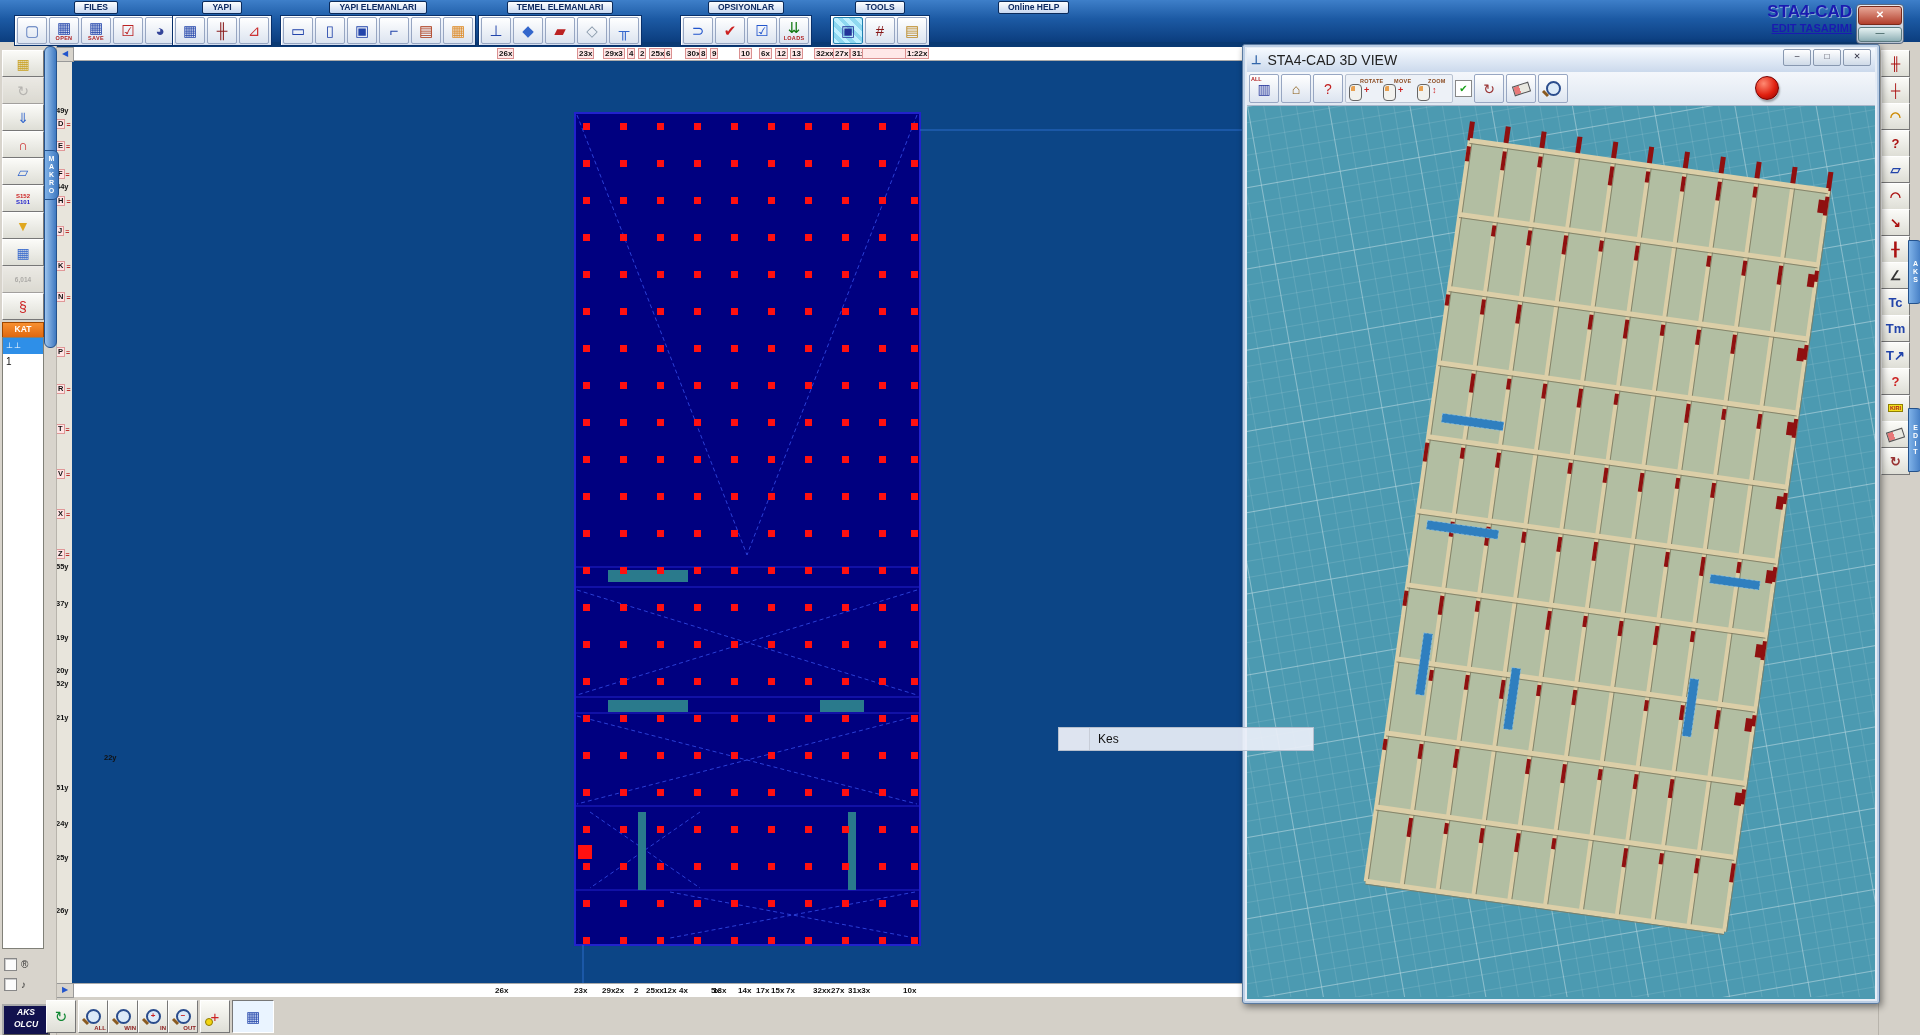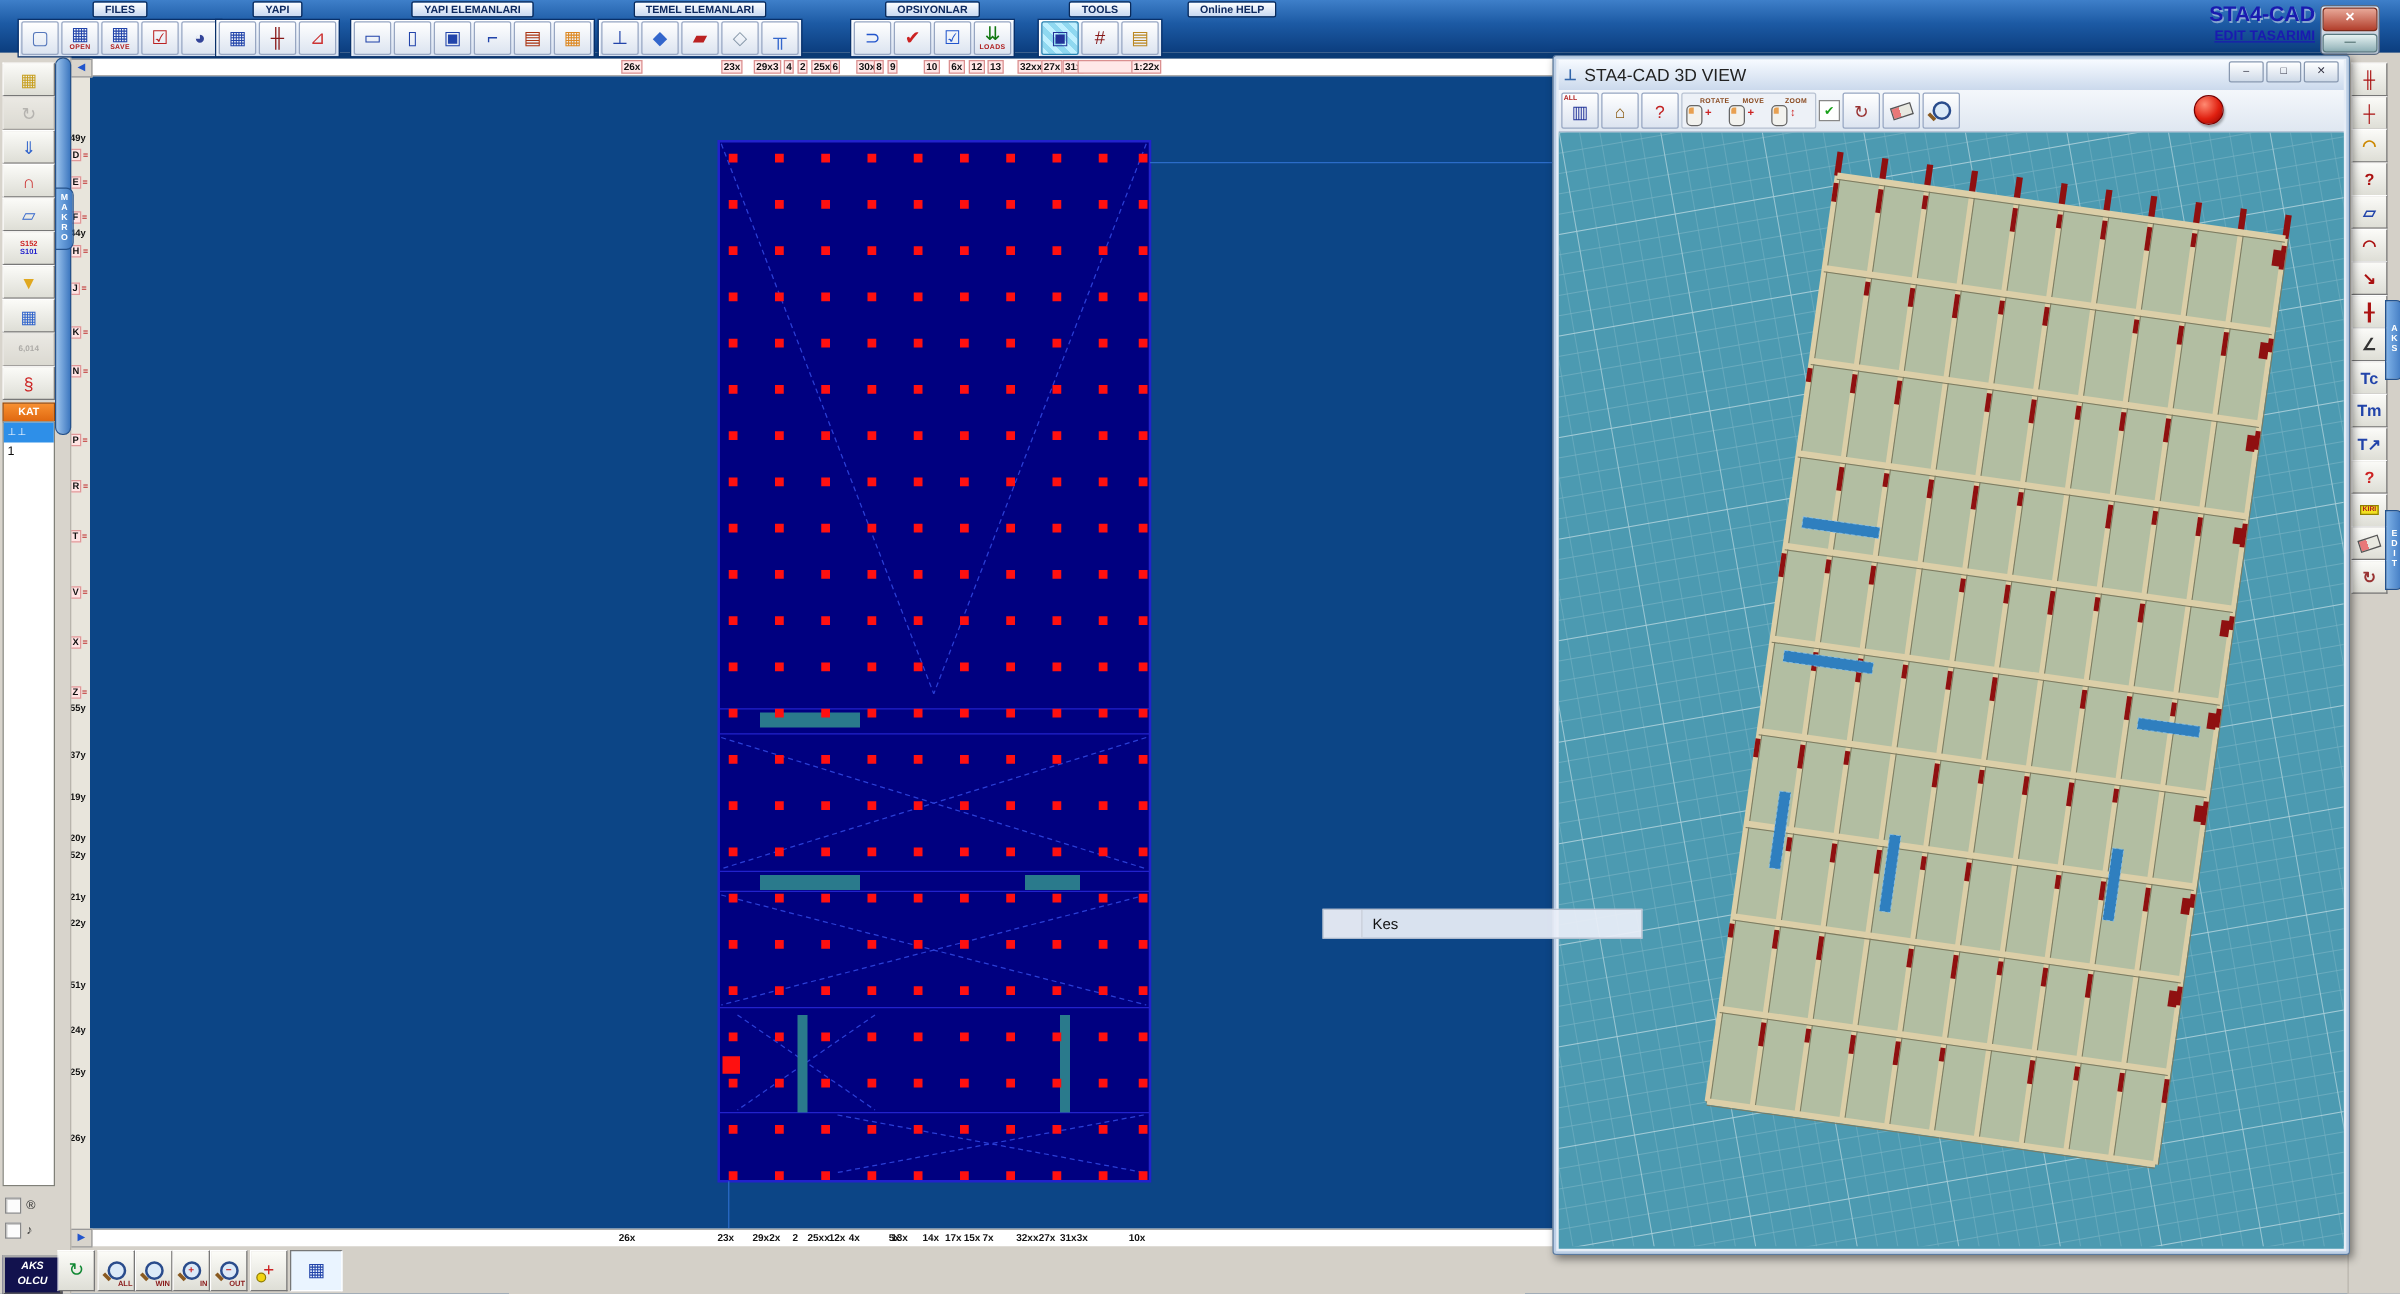--- a/index.html
+++ b/index.html
@@ -235,21 +235,21 @@
           <span class="glyph" style="color: rgb(34, 51, 153);">▣</span>
         </div>
         <div class="tbtn">
           <span class="glyph" style="color: rgb(136, 24, 24);">#</span>
         </div>
         <div class="tbtn">
           <span class="glyph" style="color: rgb(187, 136, 34);">▤</span>
         </div>
       </div>
     </div>
-    <div class="tgroup" style="left: 950px;">
+    <div class="tgroup" style="left: 998px;">
       <div class="gtab">Online HELP</div>
     </div>
   </div>
 <div id="understrip"></div>
 
 <div id="canvas"></div>
 <div id="axis-strip">
     <span class="axl" style="top: 46px;">49y</span>
     <span class="axl" style="top: 59px;">
       <span class="bx">D</span>
@@ -303,21 +303,21 @@
     <span class="axl" style="top: 489px;">
       <span class="bx">Z</span>
       <span class="eq">=</span>
     </span>
     <span class="axl" style="top: 502px;">55y</span>
     <span class="axl" style="top: 539px;">37y</span>
     <span class="axl" style="top: 573px;">19y</span>
     <span class="axl" style="top: 606px;">20y</span>
     <span class="axl" style="top: 619px;">52y</span>
     <span class="axl" style="top: 653px;">21y</span>
-    <span class="axl" style="top: 674px;">22y</span>
+    <span class="axl" style="top: 693px; padding-left: 48px;">22y</span>
     <span class="axl" style="top: 723px;">51y</span>
     <span class="axl" style="top: 759px;">24y</span>
     <span class="axl" style="top: 793px;">25y</span>
     <span class="axl" style="top: 846px;">26y</span>
   </div>
 <div id="top-ruler">
     <span class="trl" style="left: 425px;">26x</span>
     <span class="trl" style="left: 505px;">23x</span>
     <span class="trl" style="left: 531px;">29x3</span>
     <span class="trl" style="left: 555px;">4</span>

